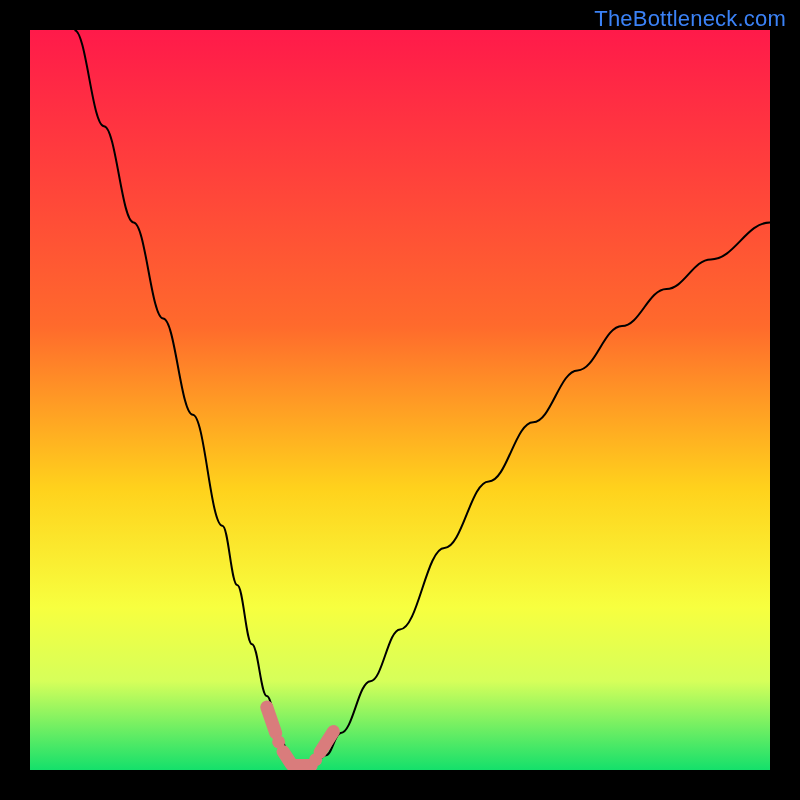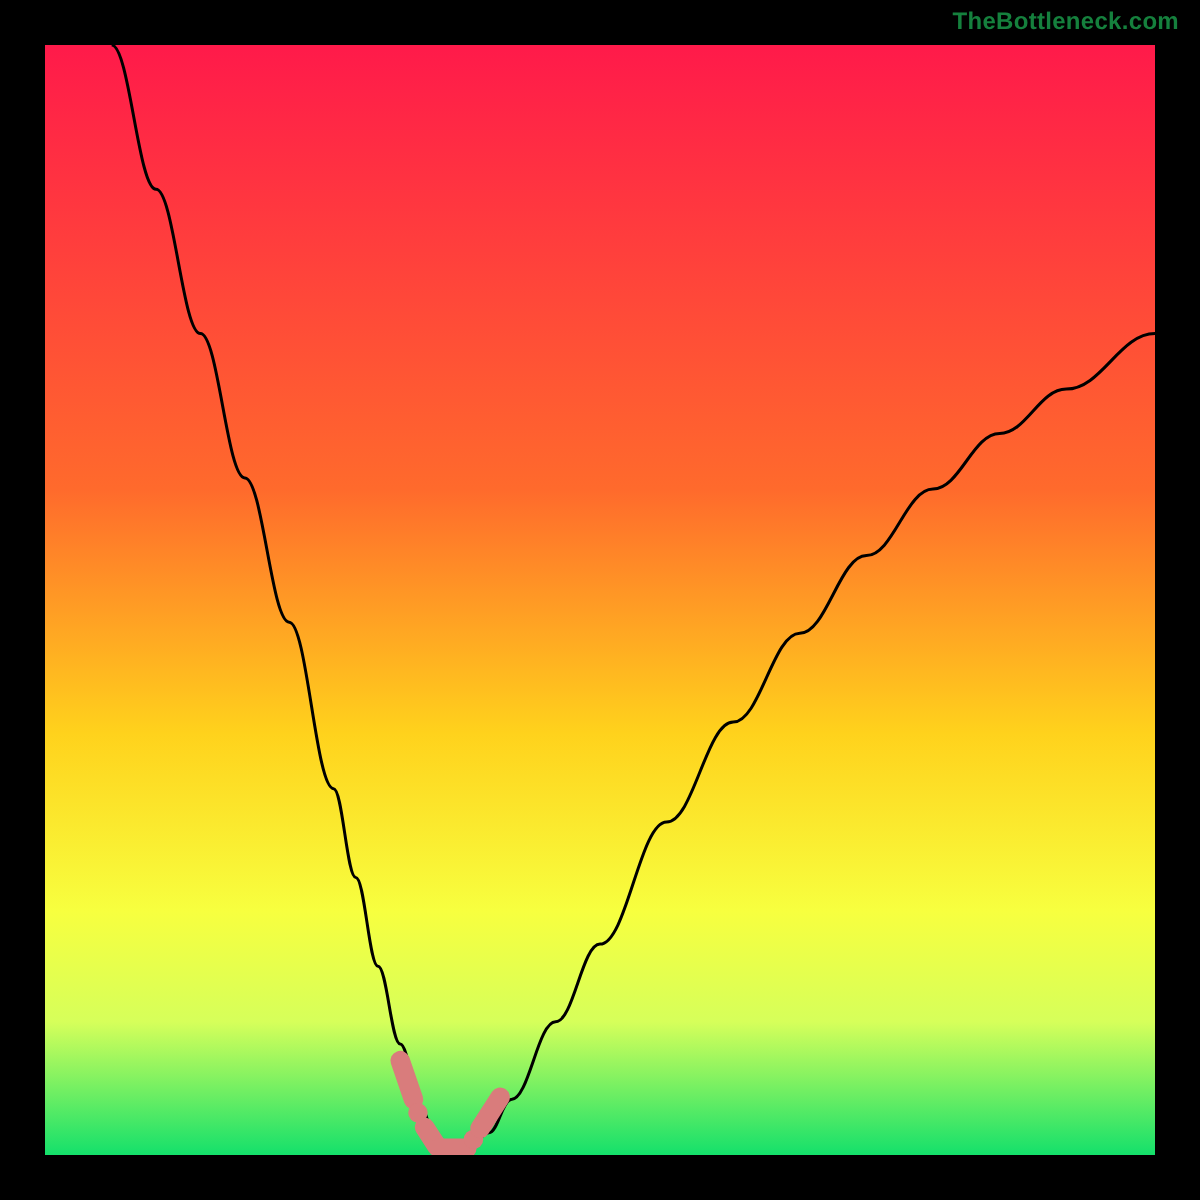--- a/index.html
+++ b/index.html
@@ -16,24 +16,24 @@
     left: 0;
     top: 0;
     width: 800px;
     height: 800px;
     background: #000;
   }
   .watermark {
     position: absolute;
     top: 6px;
     right: 14px;
-    color: #15803d;
-    font-size: 16px;
+    color: #3b82f6;
+    font-size: 22px;
     letter-spacing: 0.2px;
-    font-weight: 700;
+    font-weight: 400;
     z-index: 5;
   }
   .plot-area {
     position: absolute;
     left: 30px;
     top: 30px;
     width: 740px;
     height: 740px;
     overflow: hidden;
   }

